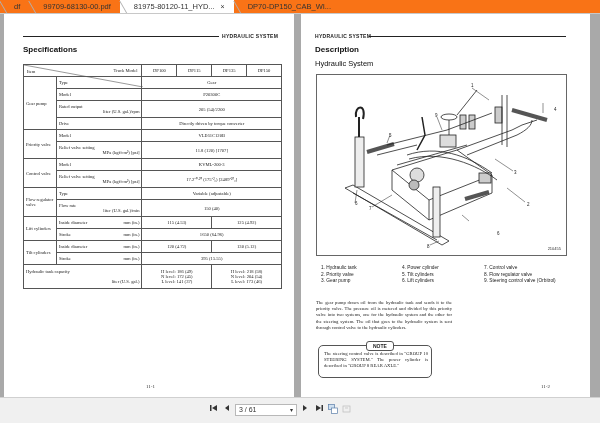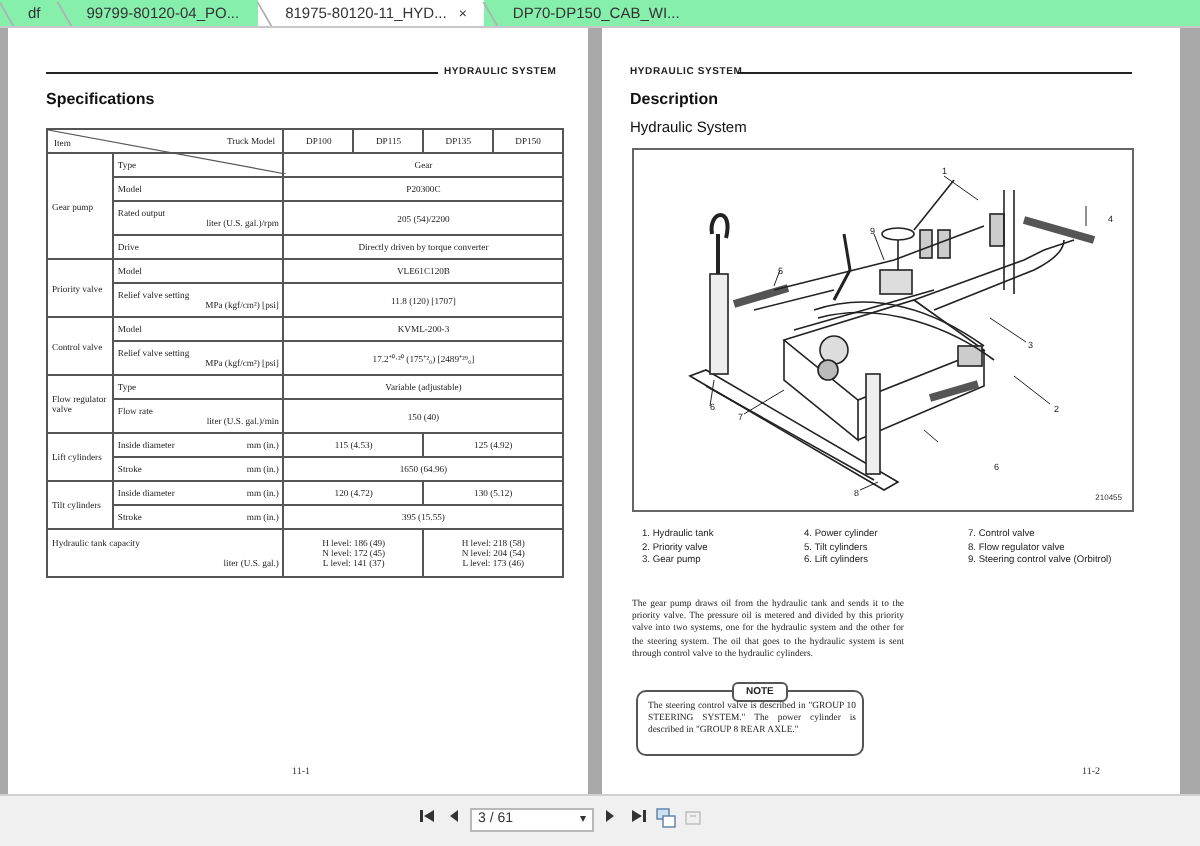--- a/index.html
+++ b/index.html
@@ -1,17 +1,17 @@
 <!DOCTYPE html>
 <html><head>
 <meta charset="utf-8">
 <style>
   * { box-sizing: border-box; margin: 0; padding: 0; }
   html, body { width: 600px; height: 423px; overflow: hidden; background: #a9a9a9; font-family: "Liberation Sans", sans-serif; }
-  .tabbar { position: absolute; left: 0; top: 0; width: 600px; height: 14px; background: #86efac; border-bottom: 1px solid #c8c8c8; display: flex; overflow: hidden; }
+  .tabbar { position: absolute; left: 0; top: 0; width: 600px; height: 14px; background: #f97316; border-bottom: 1px solid #c8c8c8; display: flex; overflow: hidden; }
   .tab { position: relative; height: 14px; font-size: 7.5px; color: #333; line-height: 14px; padding: 0 9px 0 14px; white-space: nowrap; flex: 0 0 auto; }
   .tab::before { content: ""; position: absolute; left: 3px; top: 1px; width: 1px; height: 13px; background: #b0b0b0; transform: skewX(30deg); }
   .tab.active { background: #ffffff; }
   .tab .x { font-size: 7px; margin-left: 6px; color: #333; }
   .viewer { position: absolute; left: 0; top: 14px; width: 600px; height: 383px; background: #a9a9a9; }
   .page { position: absolute; top: 0; background: #ffffff; height: 383px; overflow: hidden; }
   .page.left { left: 4px; width: 303px; }
   .page.right { left: 301px; width: 289px; }
   .hdr-rule { position: absolute; height: 1px; background: #222; }
   .hdr-text { position: absolute; font-size: 5px; font-weight: bold; letter-spacing: 0.3px; color: #222; }
@@ -38,21 +38,21 @@
   .nav { position: absolute; top: 6px; font-size: 7px; color: #333; line-height: 12px; }
   .pagebox { position: absolute; left: 235px; top: 6px; width: 62px; height: 12px; background: #fff; border: 1px solid #b8b8b8; font-size: 7px; line-height: 10px; padding-left: 3px; color: #333; }
   .pagebox .dd { position: absolute; right: 3px; top: 0; font-size: 6px; }
   .scroll-v { position: absolute; left: 294px; top: 0; width: 7px; height: 383px; background: #a9a9a9; }
 </style>
 </head>
 <body>
 
 <div class="tabbar">
   <div class="tab"><span>df</span></div>
-  <div class="tab"><span>99799-80120-04_PO...</span></div>
+  <div class="tab"><span>99709-68130-00.pdf</span></div>
   <div class="tab active"><span>81975-80120-11_HYD...</span><span class="x">×</span></div>
   <div class="tab"><span>DP70-DP150_CAB_WI...</span></div>
 
 </div>
 
 <div class="viewer">
 
   <div class="page left">
     <div class="hdr-rule" style="left:19px; top:22px; width:196px;"></div>
     <div class="hdr-text" style="left:218px; top:19px;">HYDRAULIC SYSTEM</div>

